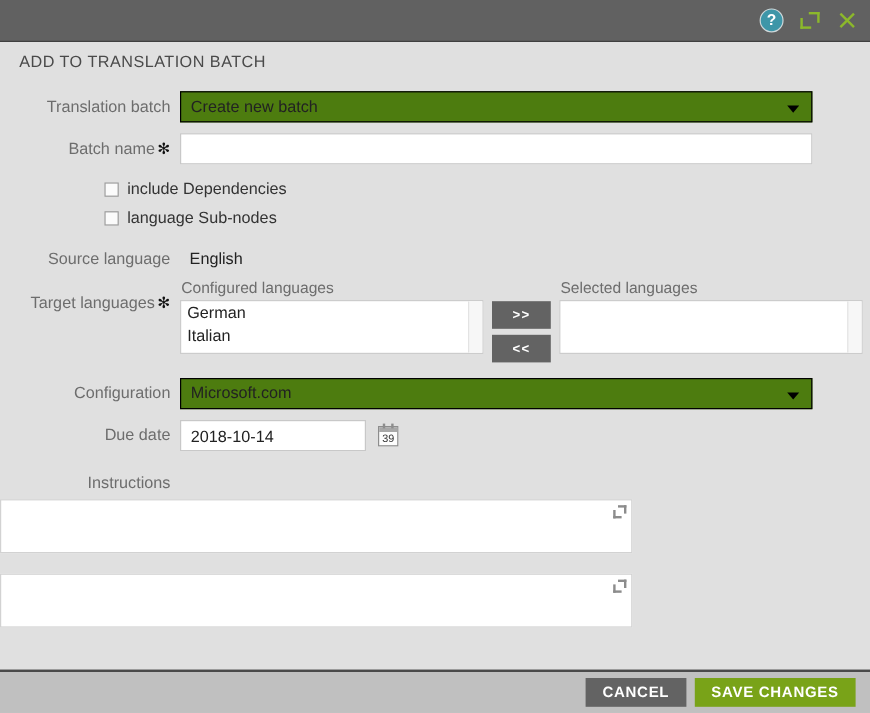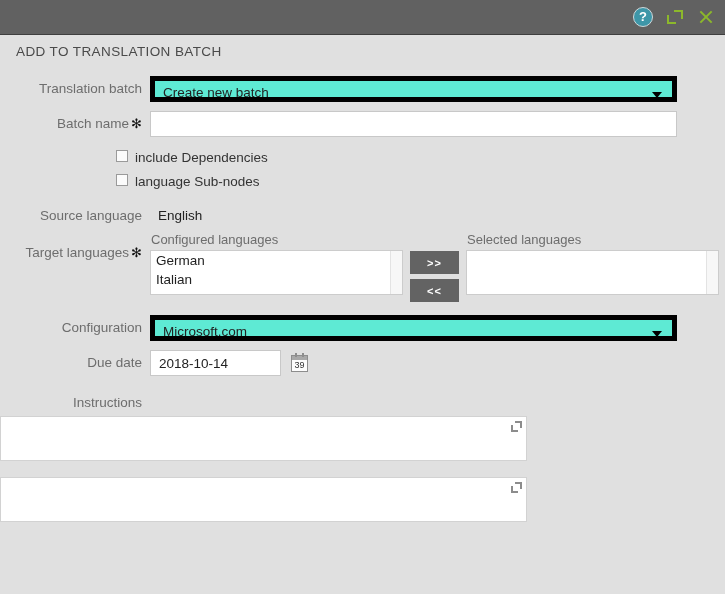--- a/index.html
+++ b/index.html
@@ -139,22 +139,22 @@
   .form-label .req {
     color: #111;
     font-size: 13px;
     margin-left: 2px;
   }
   .form-control { position: relative; }
 
   .select-box {
     width: 527px;
     height: 26px;
-    background: #5eead4;
-    border: 5px solid #000000;
+    background: #4d7c0f;
+    border: 1px solid #000000;
     box-sizing: border-box;
     position: relative;
     font-size: 13.5px;
     color: #222;
     line-height: 24px;
     padding-left: 8px;
     cursor: pointer;
   }
   .select-arrow {
     position: absolute;
@@ -172,37 +172,38 @@
     background: #ffffff;
     border: 1px solid #c8c8c8;
     box-sizing: border-box;
     font-size: 13.5px;
     color: #222;
     padding-left: 8px;
     font-family: "Liberation Sans", sans-serif;
     outline: none;
   }
   .date-input {
-    width: 131px;
+    width: 155px;
     height: 26px;
     background: #ffffff;
     border: 1px solid #c8c8c8;
     box-sizing: border-box;
     font-size: 13.5px;
     color: #222;
     padding-left: 8px;
     font-family: "Liberation Sans", sans-serif;
     outline: none;
   }
 
   
   .check-row {
     display: flex;
+    align-items: center;
     margin-bottom: 9px;
-    padding-left: 116px;
+    padding-left: 87px;
   }
   .checkbox {
     width: 12px;
     height: 12px;
     background: #fbfbfb;
     border: 1px solid #9a9a9a;
     box-sizing: border-box;
     margin-right: 7px;
     cursor: pointer;
   }
@@ -508,14 +509,18 @@
       <div class="form-control">
         <div class="ta-wrap">
           <textarea class="textarea-box" style=""></textarea>
           <div class="resize-grip"></div>
         </div>
       </div>
     </div>
 
   </div>
 
+  <div class="dialog-footer">
+    <button class="btn btn-cancel">CANCEL</button>
+    <button class="btn btn-save">SAVE CHANGES</button>
+  </div>
 
 </div>
 
 </body></html>

